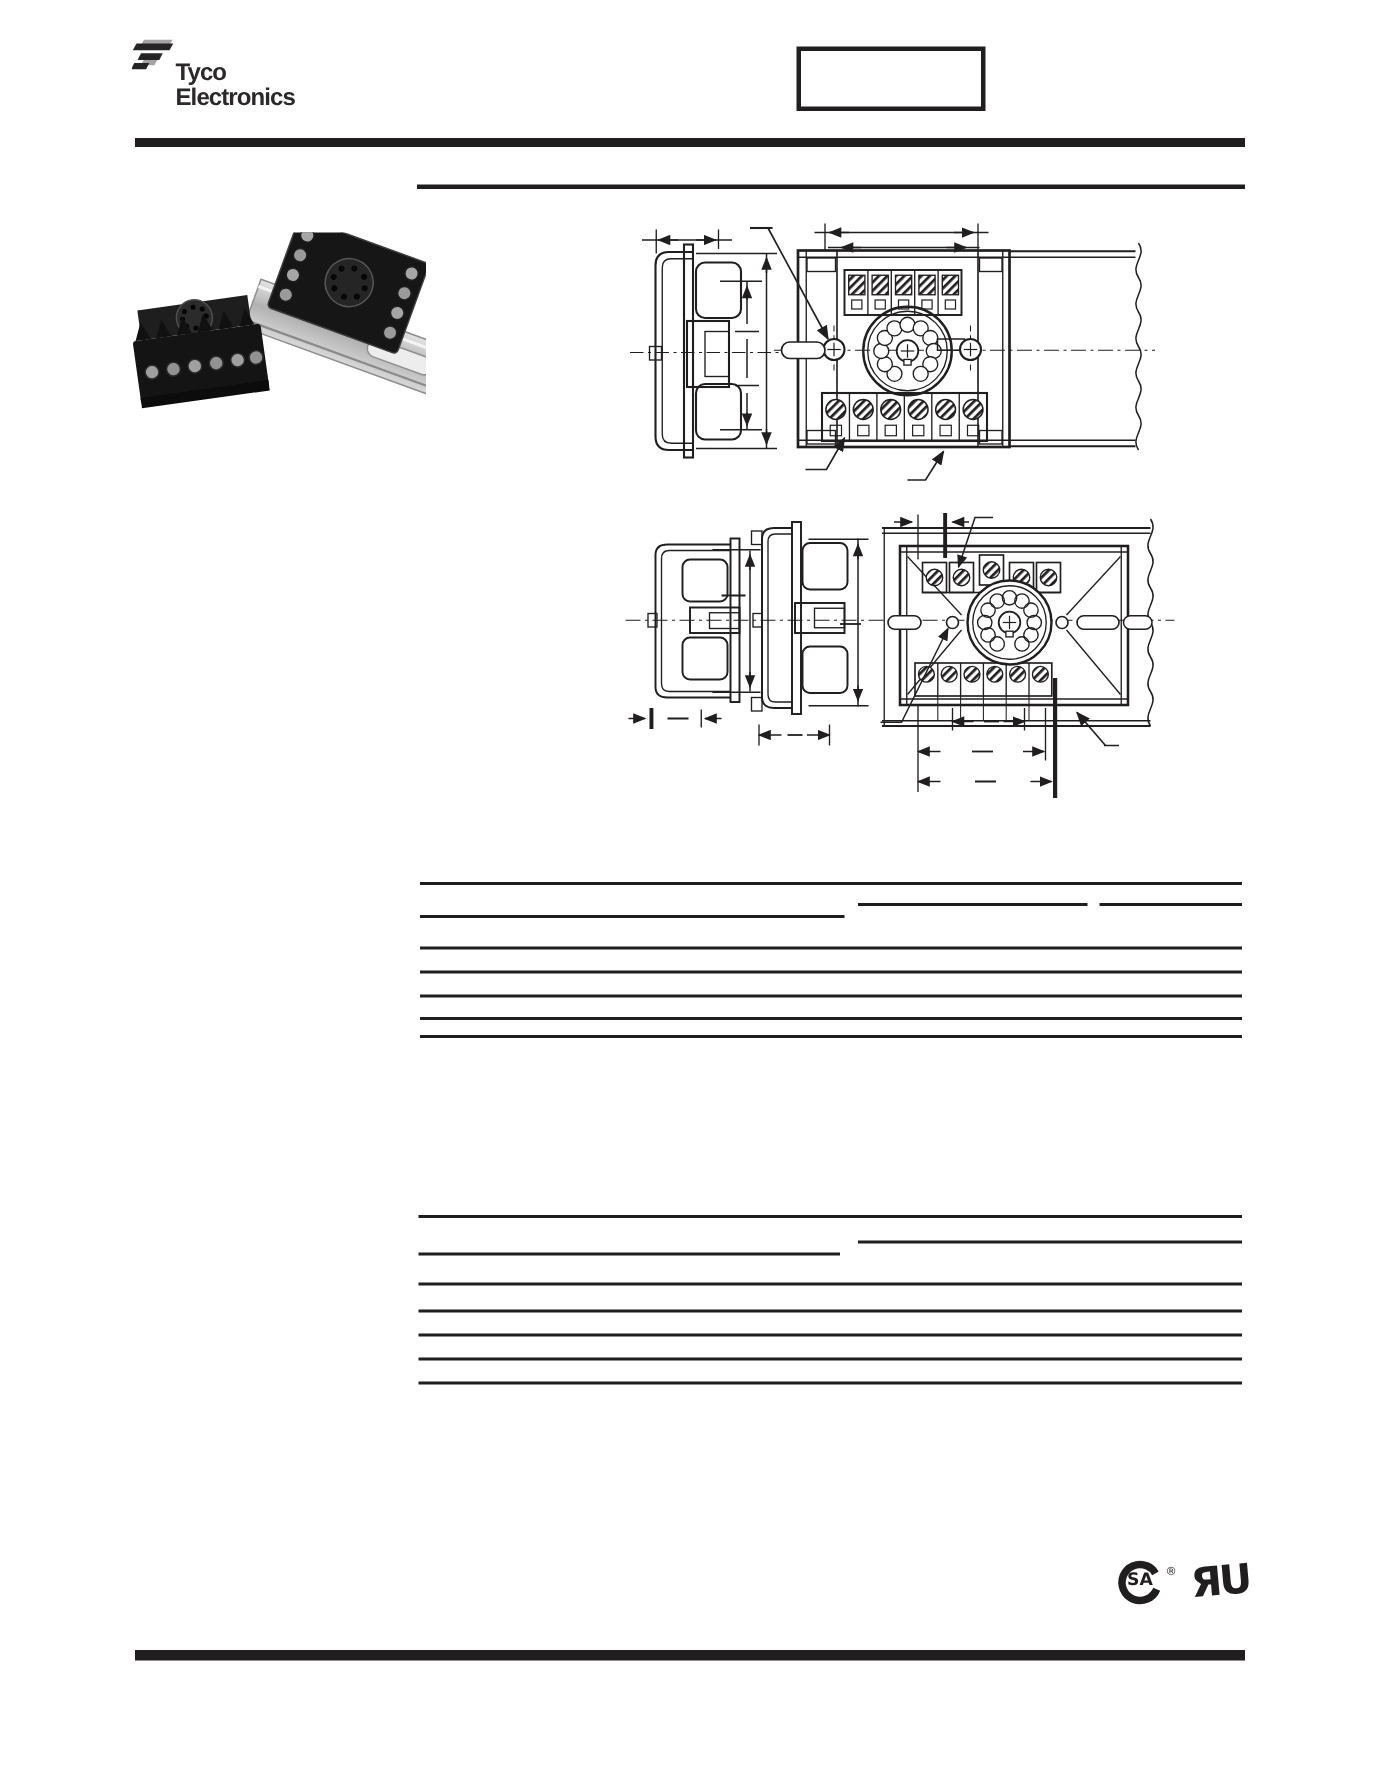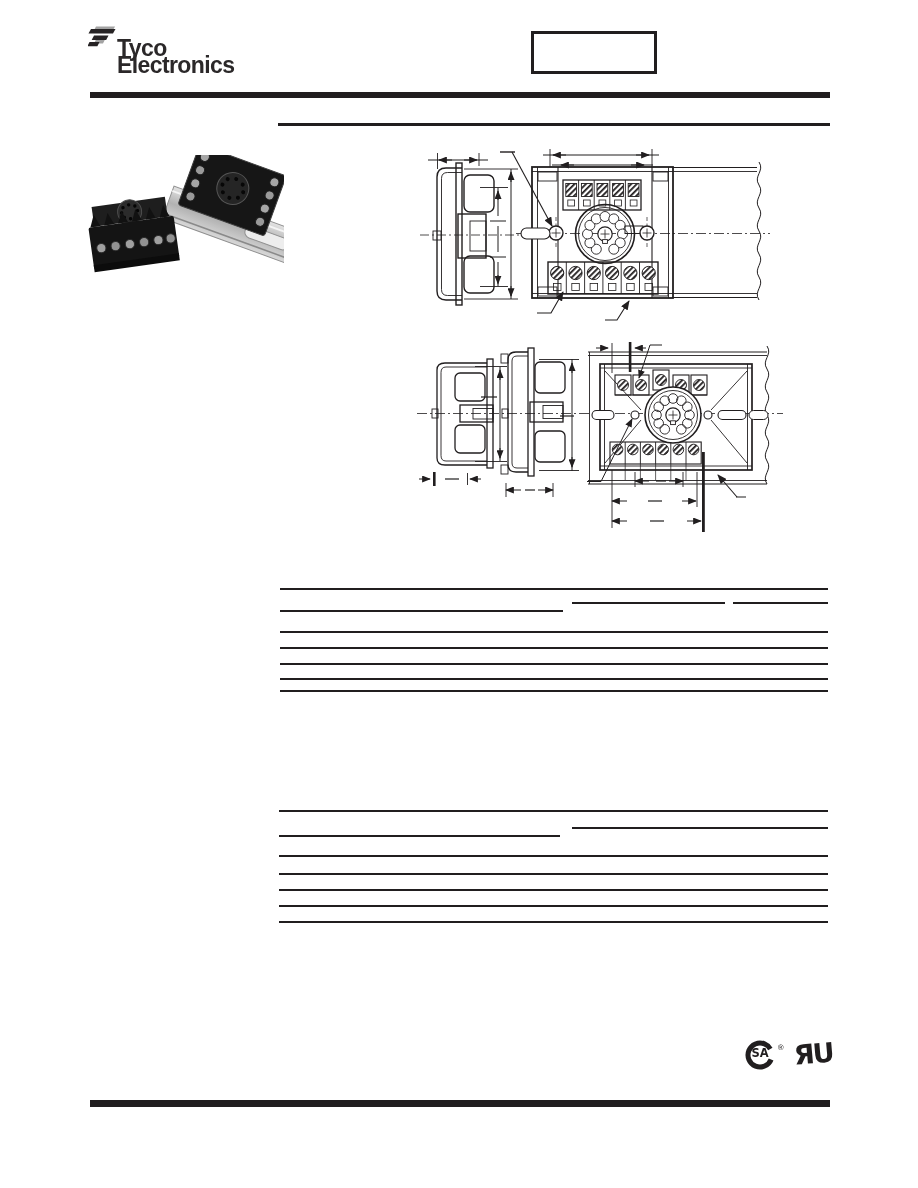--- a/index.html
+++ b/index.html
@@ -1,20 +1,20 @@
 <!DOCTYPE html>
 <html><head>
 <meta charset="utf-8">
 <style>
   html,body{margin:0;padding:0;background:#e8e8e8;}
   .page{position:relative;width:918px;height:1188px;background:#ffffff;margin:0 auto;
         font-family:"Liberation Sans",sans-serif;overflow:hidden;color:#201d1e;}
   .abs{position:absolute;}
   .rule{position:absolute;background:#211e1f;}
-  .brand-text{position:absolute;left:117px;top:40px;font-weight:700;font-size:23px;
+  .brand-text{position:absolute;left:117px;top:40px;font-weight:700;font-size:16px;
               line-height:17px;letter-spacing:-0.6px;color:#2b2829;}
   .pn-box{position:absolute;left:531px;top:31px;width:120px;height:37px;border:3px solid #211e1f;background:#fff;}
   svg{display:block;}
   .lineart{stroke:#211e1f;fill:none;}
 </style>
 </head>
 <body>
 
 <div class="page">
 

